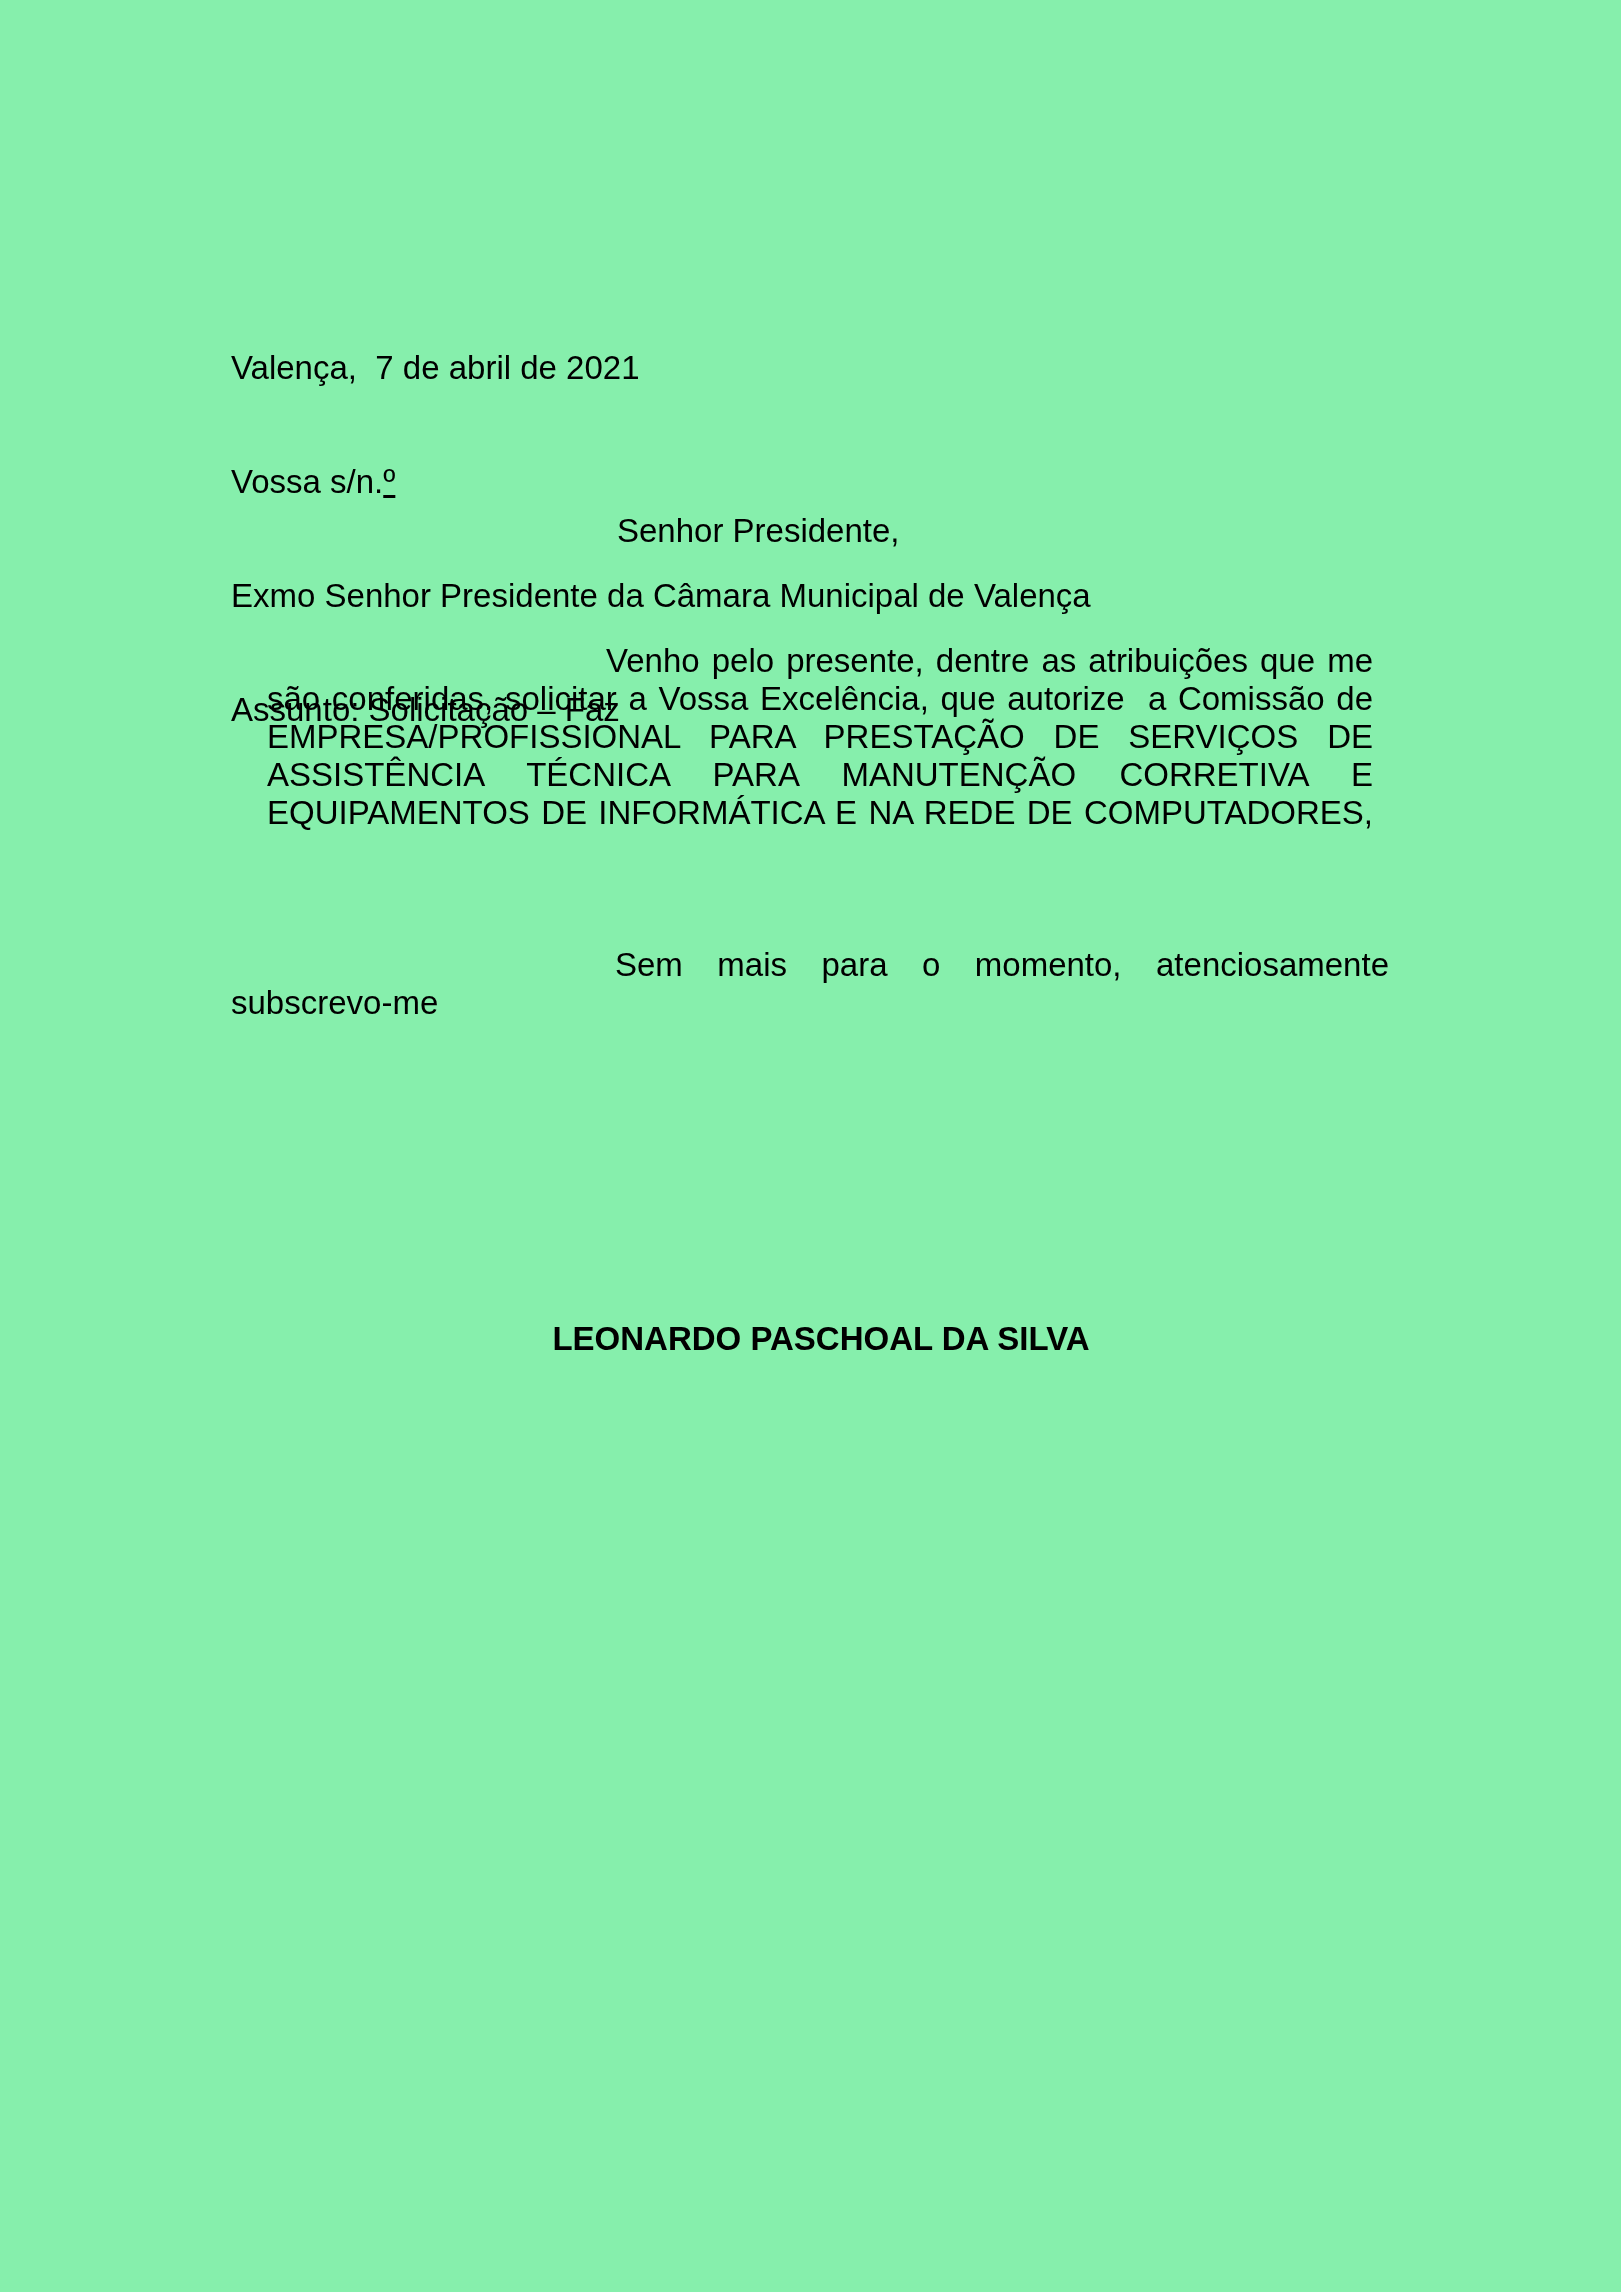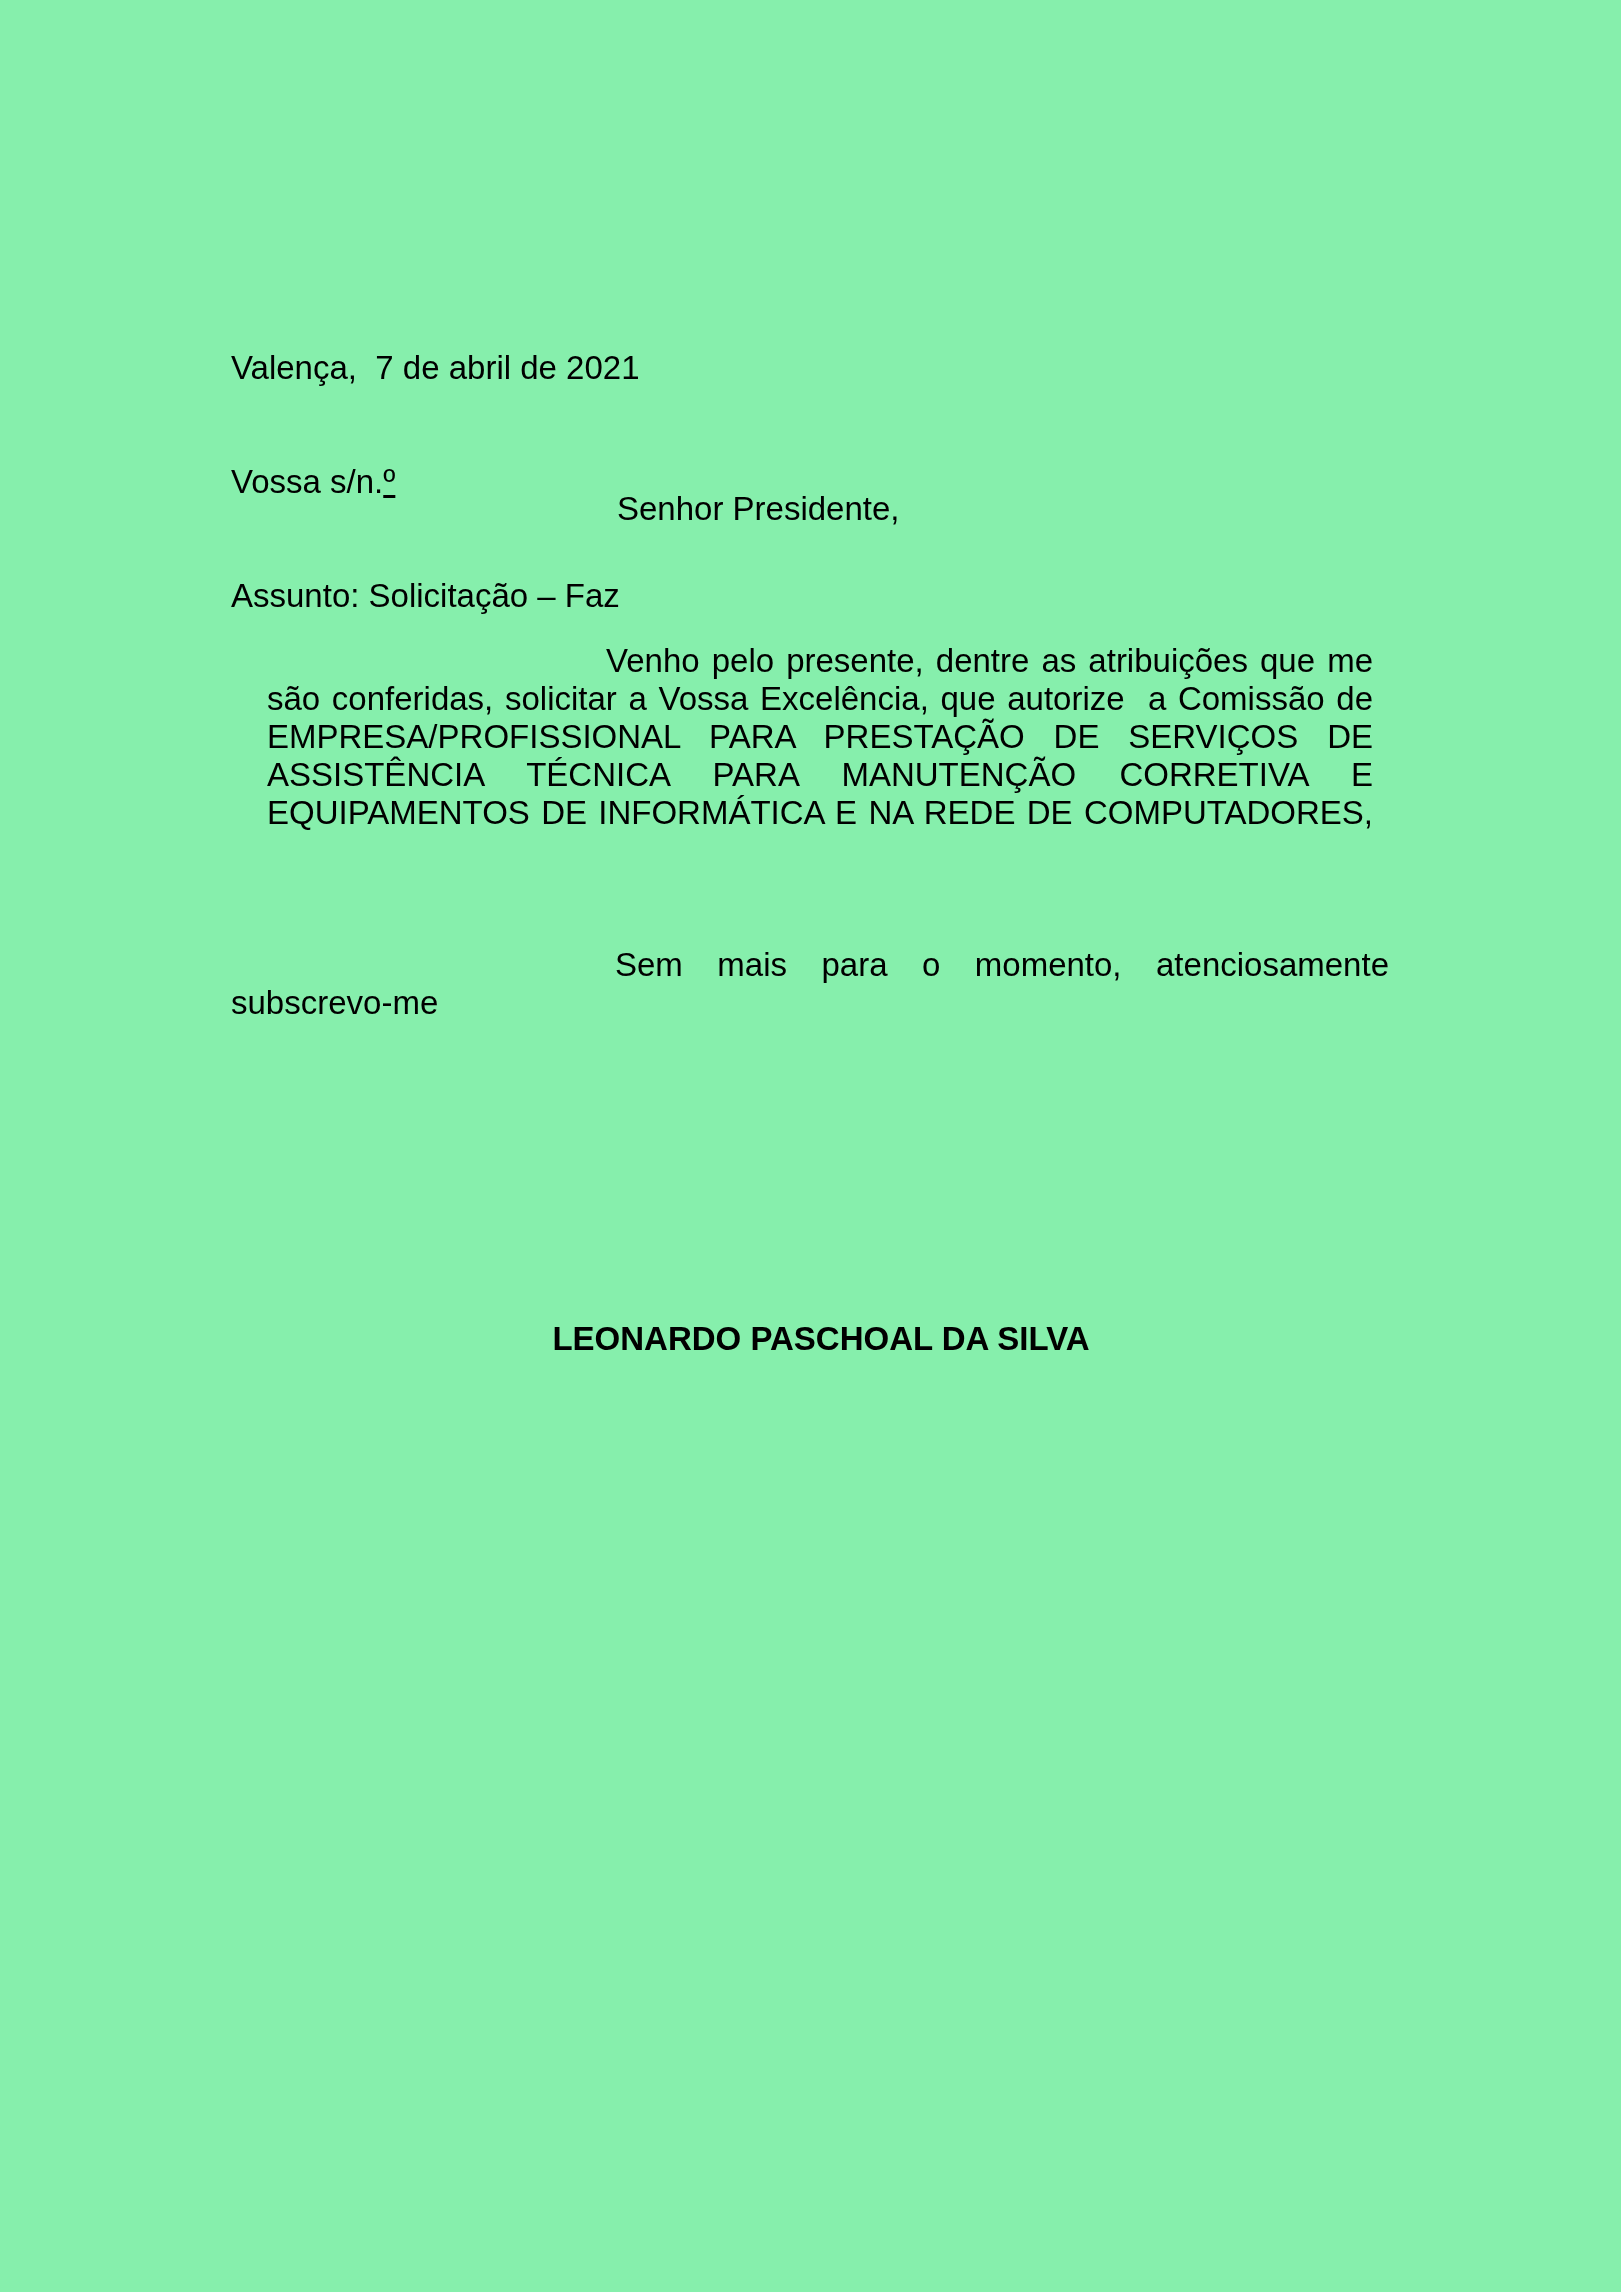--- a/index.html
+++ b/index.html
@@ -23,21 +23,21 @@
     left: 231px;
     top: 273px;
     white-space: pre;
   }
   .ord {
     text-decoration: underline;
   }
   .salutation {
     position: absolute;
     left: 617px;
-    top: 490px;
+    top: 512px;
     text-align: right;
   }
   .para {
     position: absolute;
   }
   .para-1 {
     left: 267px;
     top: 642px;
     width: 1106px;
   }
@@ -67,20 +67,21 @@
   }
 </style>
 </head>
 <body>
 
 <div class="page">
 
   <div class="header-block">
     <div class="hline">Valença,  7 de abril de 2021</div>
     <div class="hline"><span>Vossa s/n.</span><span class="ord">º</span></div>
+    <div class="hline">Exmo Senhor Presidente da Câmara Municipal de Valença</div>
     <div class="hline">Assunto: Solicitação – Faz</div>
   </div>
 
   <div class="salutation">Senhor Presidente,</div>
 
   <div class="para para-1">
     <div class="line j ind-1">Venho pelo presente, dentre as atribuições que me</div>
     <div class="line j">são conferidas, solicitar a Vossa Excelência, que autorize  a Comissão de</div>
     <div class="line j">EMPRESA/PROFISSIONAL PARA PRESTAÇÃO DE SERVIÇOS DE</div>
     <div class="line j">ASSISTÊNCIA TÉCNICA PARA MANUTENÇÃO CORRETIVA E</div>

